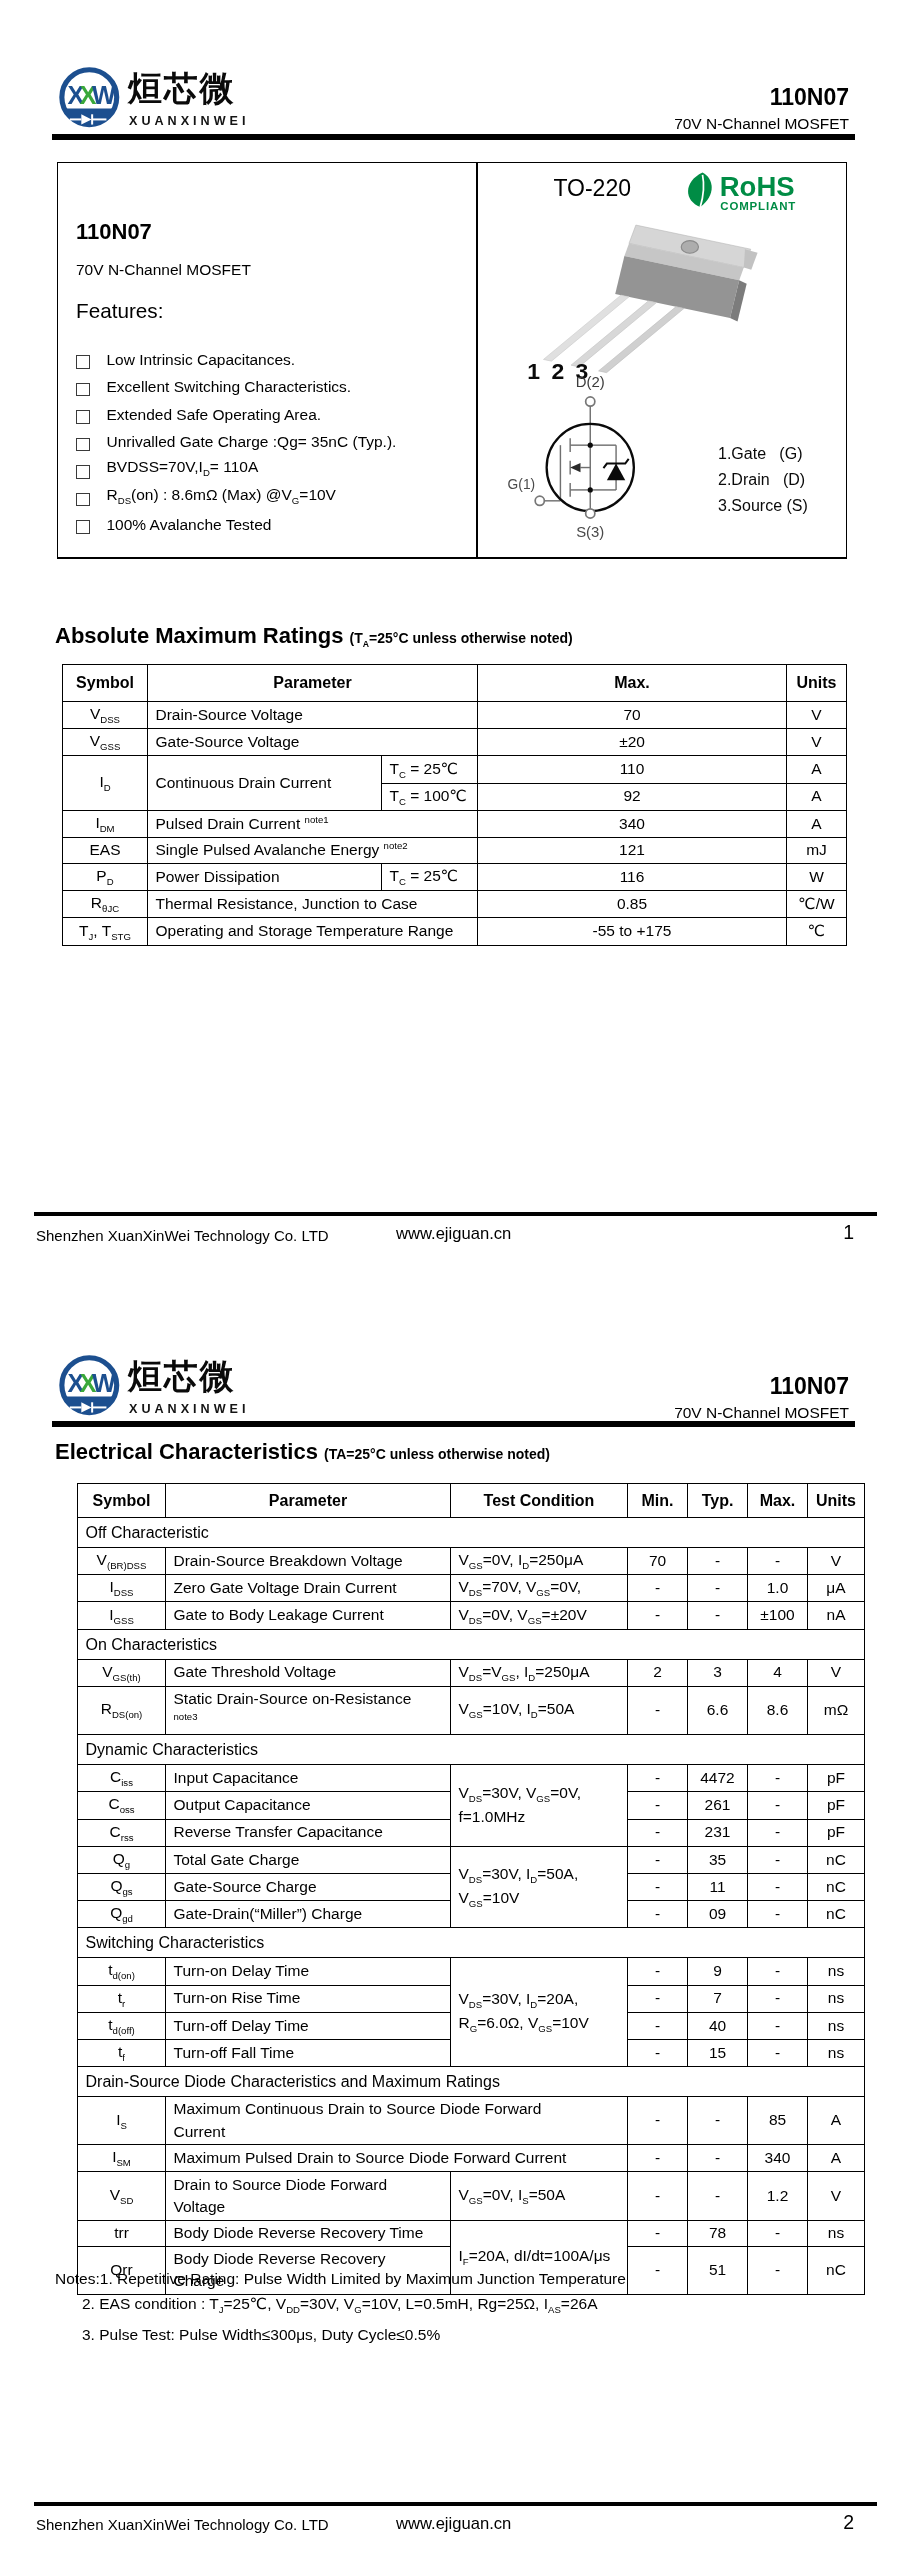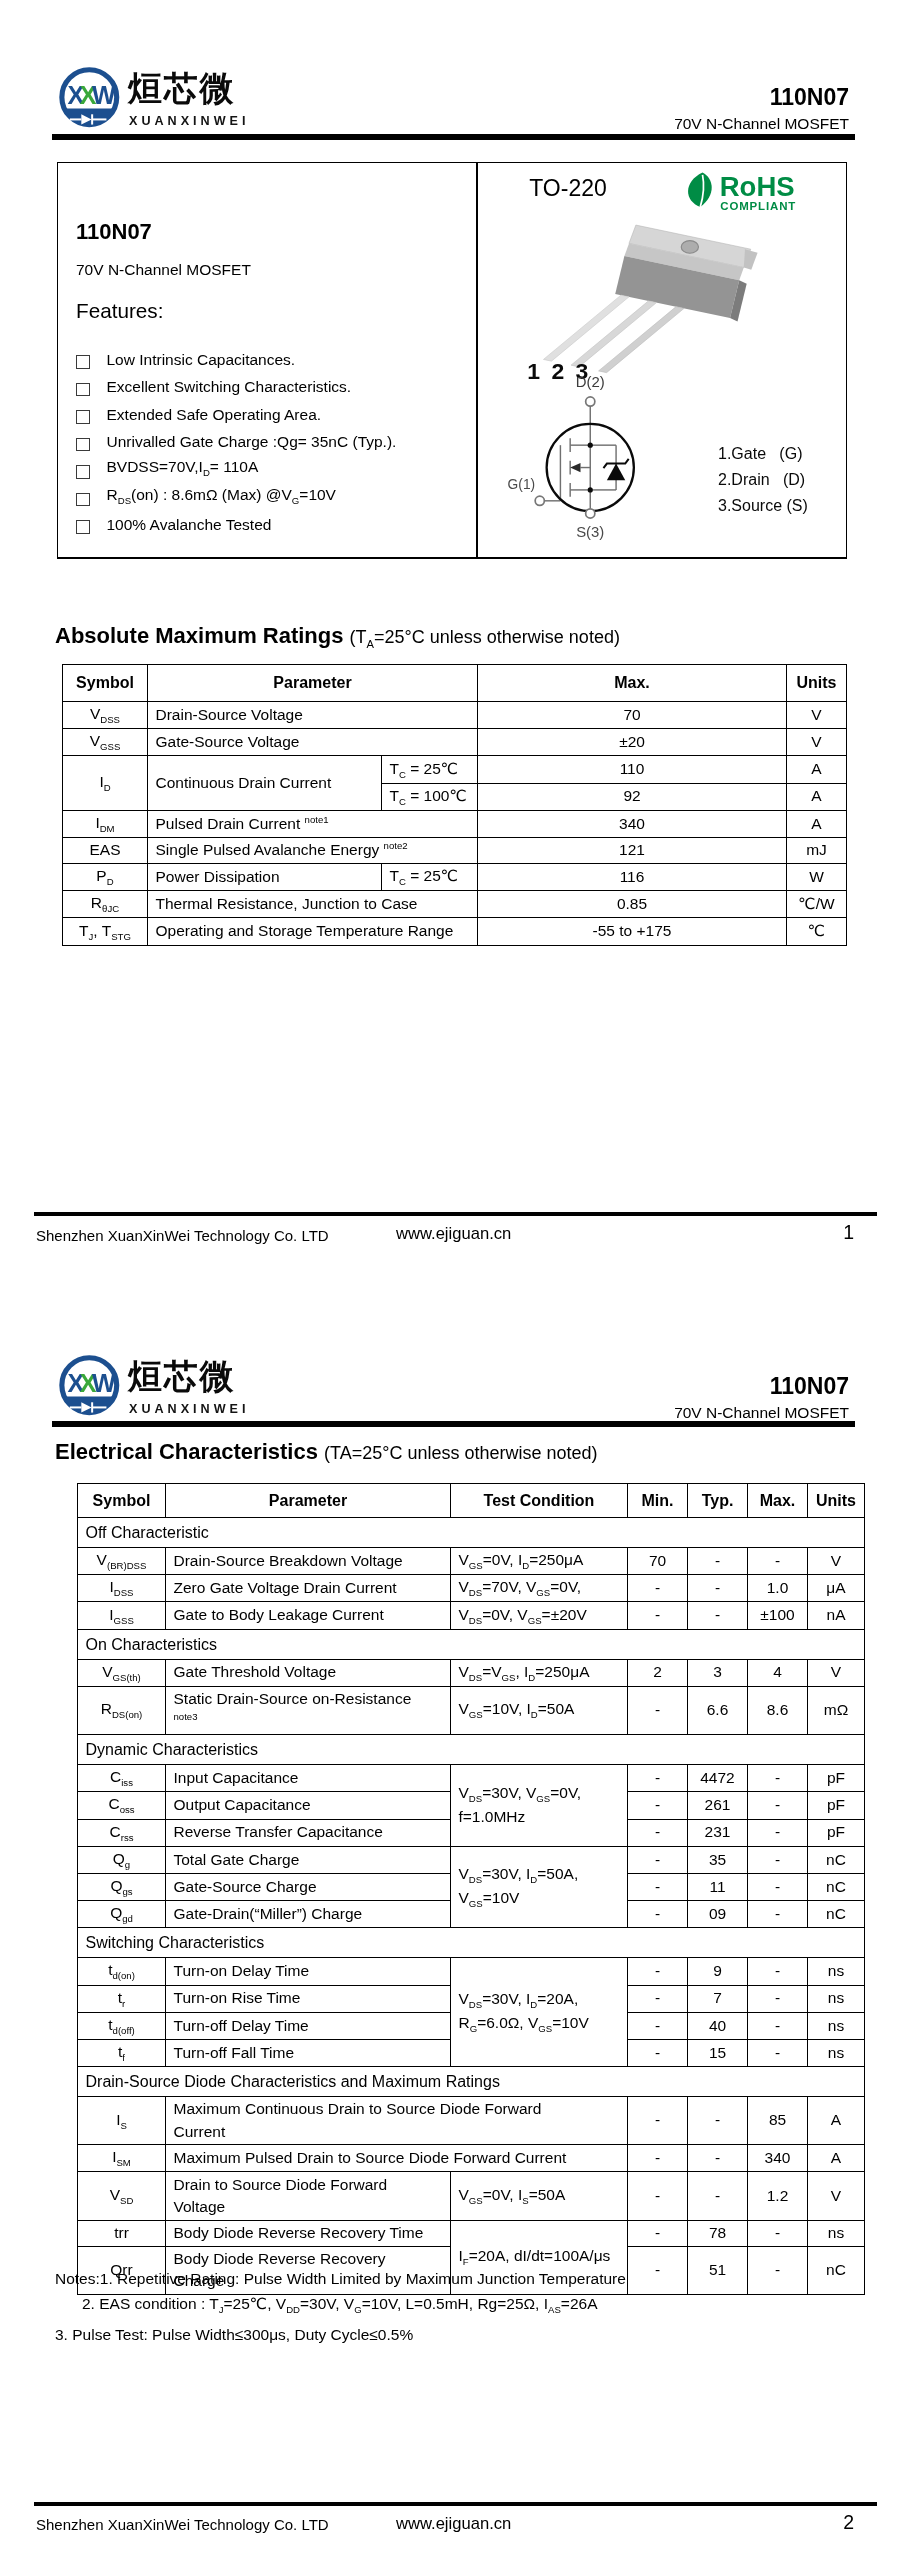--- a/index.html
+++ b/index.html
@@ -6,27 +6,27 @@
   .sheet{position:relative;width:910px;height:2576px;background:#fff;overflow:hidden;
          font-family:"Liberation Sans","DejaVu Sans",sans-serif;color:#000}
   .abs{position:absolute}
   .hrule{position:absolute;background:#000}
   .pn{font-size:23px;font-weight:bold;line-height:1.1}
   .fam{font-size:15.5px;margin-top:5.2px}
   .right{text-align:right}
   .logo-cn{font-size:34px;font-weight:bold;letter-spacing:1.7px;line-height:1;color:#0a0a0a}
   .logo-en{font-size:12.6px;letter-spacing:4px;color:#141414;font-weight:bold}
   .h1{font-size:22px;font-weight:bold}
-  .h1 .note{font-size:18px;font-weight:normal}
+  .h1 .note{font-size:14px;font-weight:bold}
   .boxtitle{font-size:22px;font-weight:bold}
   .boxfam{font-size:15.5px}
   .feattitle{font-size:20.7px}
   .featitem{display:flex;align-items:flex-end;height:27.5px;font-size:15.5px}
   .cb{display:inline-block;width:11.5px;height:11.5px;border:1.1px solid #3a3a3a;margin-right:17px;flex:0 0 auto}
-  .to220{font-size:23px;text-align:center}
+  .to220{font-size:23px;text-align:right}
   .legend div{font-size:16px;line-height:26px;white-space:pre;color:#0a0a0a}
   .dstable{position:absolute;border-collapse:collapse;table-layout:fixed;background:#1d4ed8;border:1.7px solid #000}
   .dstable td,.dstable th{border:1.1px solid #000;border-top-width:1.7px;border-bottom-width:1.7px;
      padding:1.1px 5.7px;font-size:15.5px;vertical-align:middle;background:#fff;overflow:hidden;line-height:1.45}
   .dstable th{font-size:16px;font-weight:bold;text-align:center}
   td.c{text-align:center}
   td.l{text-align:left;padding-left:7.5px}
   td.sec{font-weight:normal;font-size:16px;padding-left:7.5px}
   tr.h64{height:37px}tr.h60{height:34px}tr.h52{height:30px}tr.h46{height:26px}tr.h45{height:26px}tr.h78{height:45px}
   sub{font-size:62%}
@@ -477,21 +477,21 @@
           <td class="c">51</td>
           <td class="c">-</td>
           <td class="c">nC</td>
         </tr>
   </tbody>
     </table>
 
   <div class="abs notes" style="left:55px;top:2266px">
     <div>Notes:1. Repetitive Rating: Pulse Width Limited by Maximum Junction Temperature</div>
     <div style="margin-left:27px">2. EAS condition : T<sub>J</sub>=25℃, V<sub>DD</sub>=30V, V<sub>G</sub>=10V, L=0.5mH, Rg=25Ω, I<sub>AS</sub>=26A</div>
-    <div style="">3. Pulse Test: Pulse Width≤300μs, Duty Cycle≤0.5%</div>
+    <div style="margin-left:27px">3. Pulse Test: Pulse Width≤300μs, Duty Cycle≤0.5%</div>
   </div>
 
   <div class="hrule" style="left:34px;top:2502px;width:843px;height:4px"></div>
   <div class="abs ftxt" style="left:36px;top:2516px">Shenzhen XuanXinWei Technology Co. LTD</div>
   <div class="abs furl" style="left:396px;top:2514px">www.ejiguan.cn</div>
   <div class="abs fpage" style="right:56px;top:2511px">2</div>
 
 </div>
 
 

